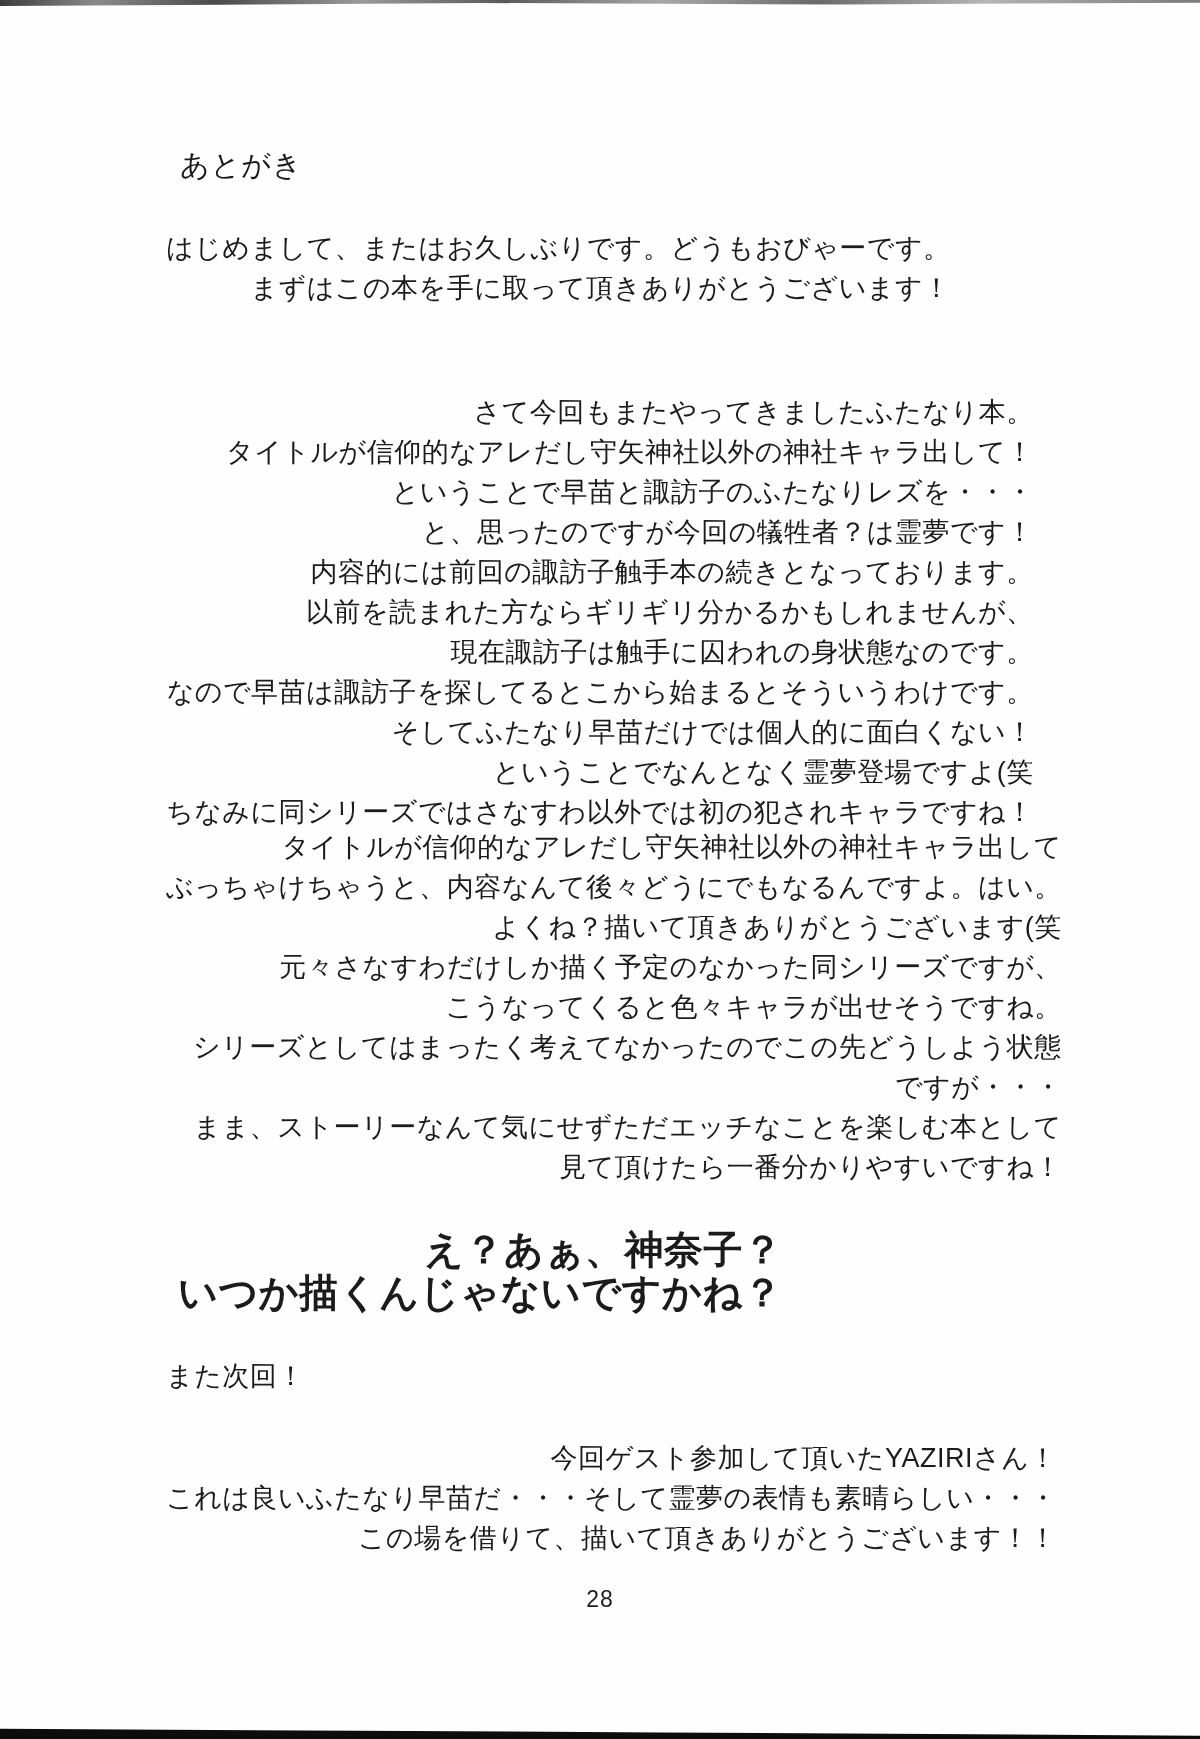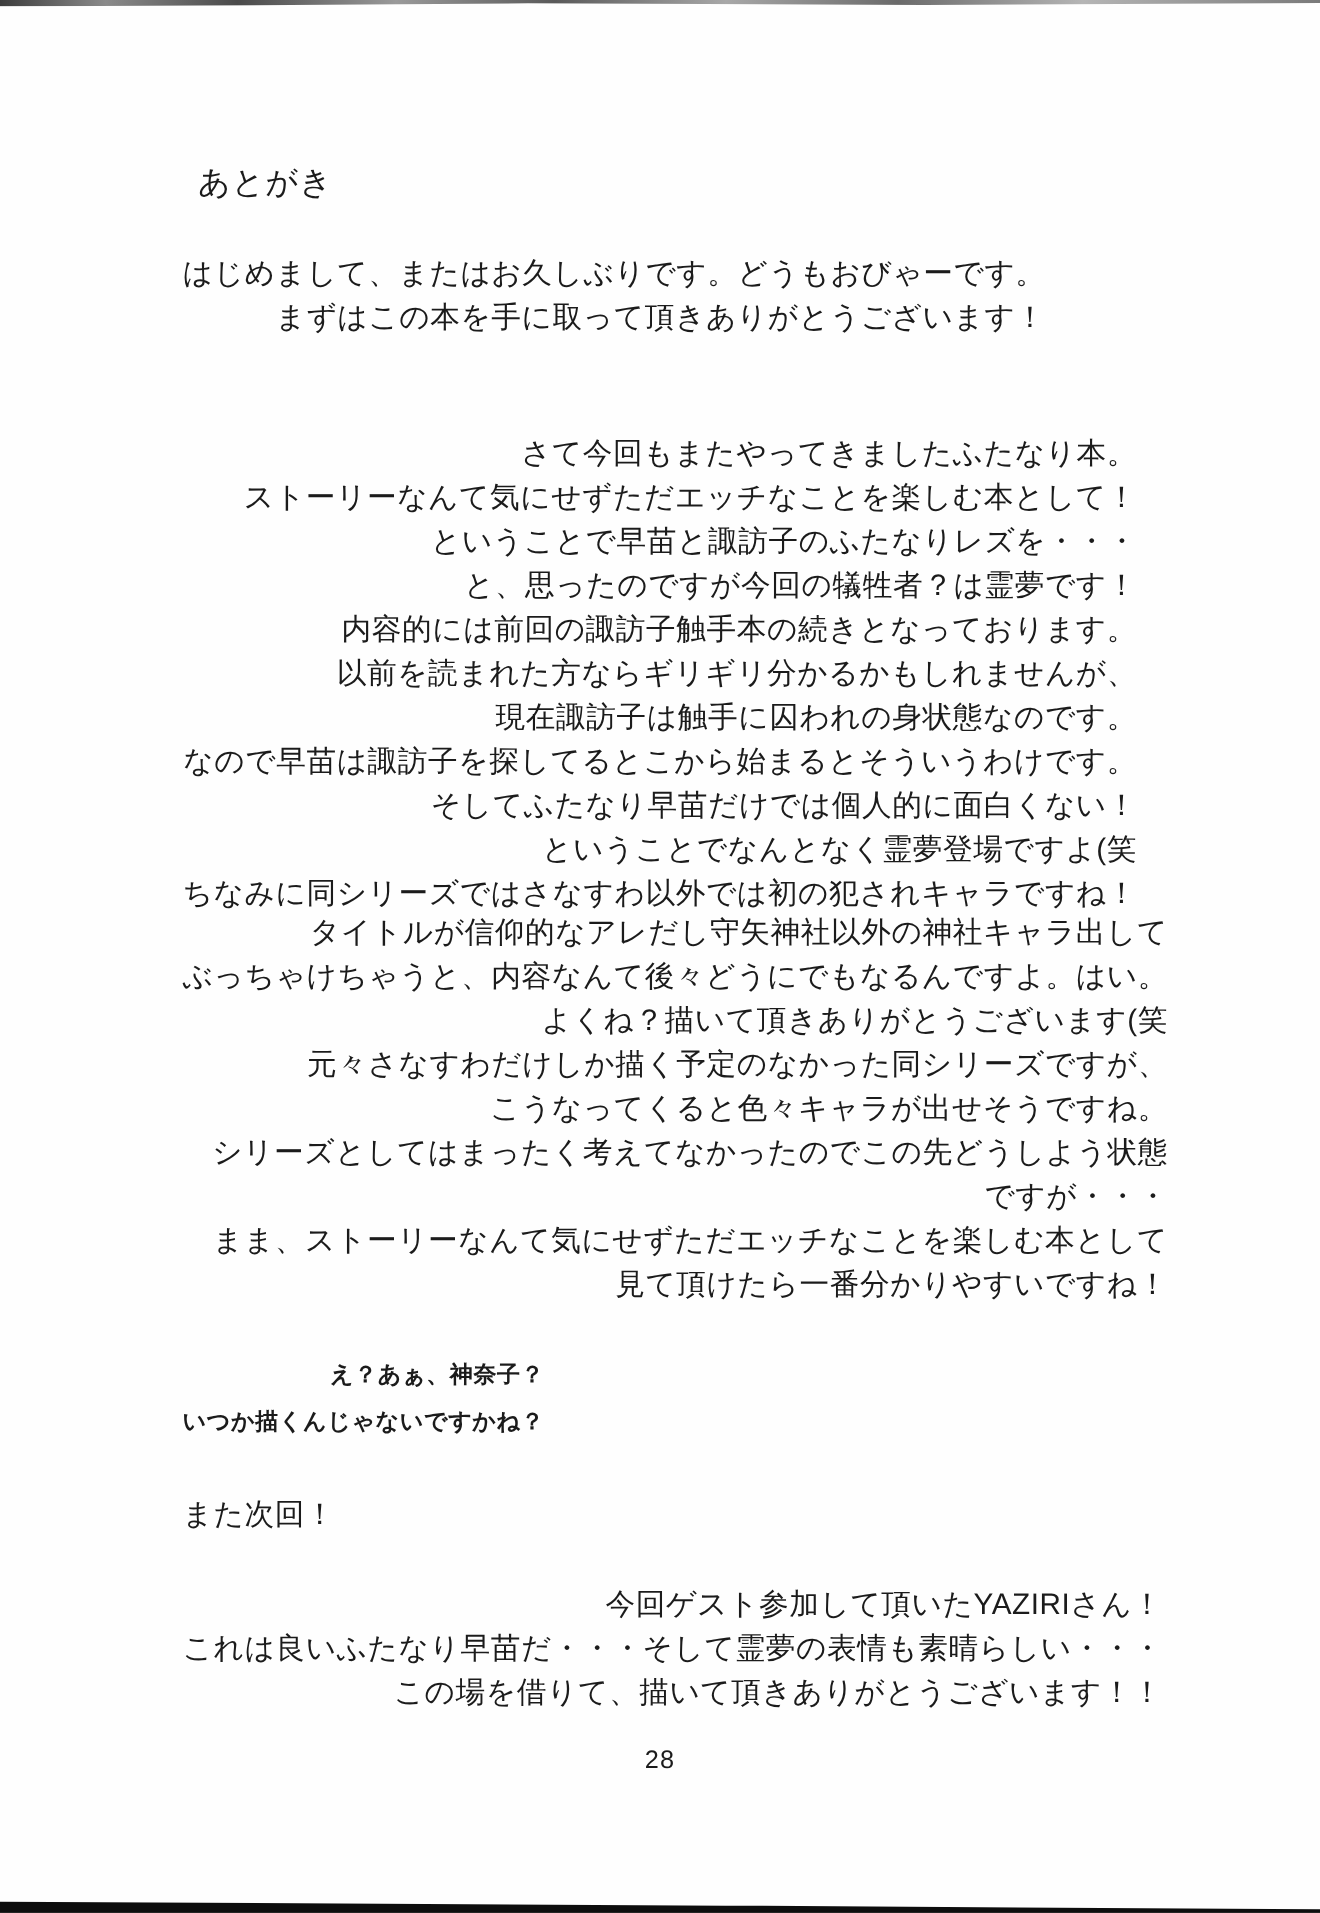--- a/index.html
+++ b/index.html
@@ -49,22 +49,23 @@
     letter-spacing: 0.5px;
     white-space: nowrap;
     text-align: right;
   }
   .p1 { top: 228px; }
   .p2 { top: 347px; margin-top: 45px; }
   .p3 { top: 827px; }
   .p-bold {
     top: 1228px;
     font-weight: 700;
-    font-size: 21px;
+    font-size: 39px;
     line-height: 43px;
+    margin-left: 12px;
   }
   .p-next { top: 1356px; }
   .p-guest { top: 1438px; }
   .page-number {
     position: absolute;
     left: 0; top: 1586px;
     width: 100%;
     text-align: center;
     font-size: 23px;
     letter-spacing: 1px;
@@ -78,21 +79,21 @@
 
   <h1 class="title">あとがき</h1>
 
   <div class="para p1">
     <div class="line">はじめまして、またはお久しぶりです。どうもおびゃーです。</div>
     <div class="line">まずはこの本を手に取って頂きありがとうございます！</div>
   </div>
 
   <div class="para p2">
     <div class="line">さて今回もまたやってきましたふたなり本。</div>
-    <div class="line">ストーリーなんて気にせずただエッチなことを楽しむ本として！</div>
+    <div class="line">タイトルが信仰的なアレだし守矢神社以外の神社キャラ出して！</div>
     <div class="line">ということで早苗と諏訪子のふたなりレズを・・・</div>
     <div class="line">と、思ったのですが今回の犠牲者？は霊夢です！</div>
     <div class="line">内容的には前回の諏訪子触手本の続きとなっております。</div>
     <div class="line">以前を読まれた方ならギリギリ分かるかもしれませんが、</div>
     <div class="line">現在諏訪子は触手に囚われの身状態なのです。</div>
     <div class="line">なので早苗は諏訪子を探してるとこから始まるとそういうわけです。</div>
     <div class="line">そしてふたなり早苗だけでは個人的に面白くない！</div>
     <div class="line">ということでなんとなく霊夢登場ですよ(笑</div>
     <div class="line">ちなみに同シリーズではさなすわ以外では初の犯されキャラですね！</div>
   </div>

